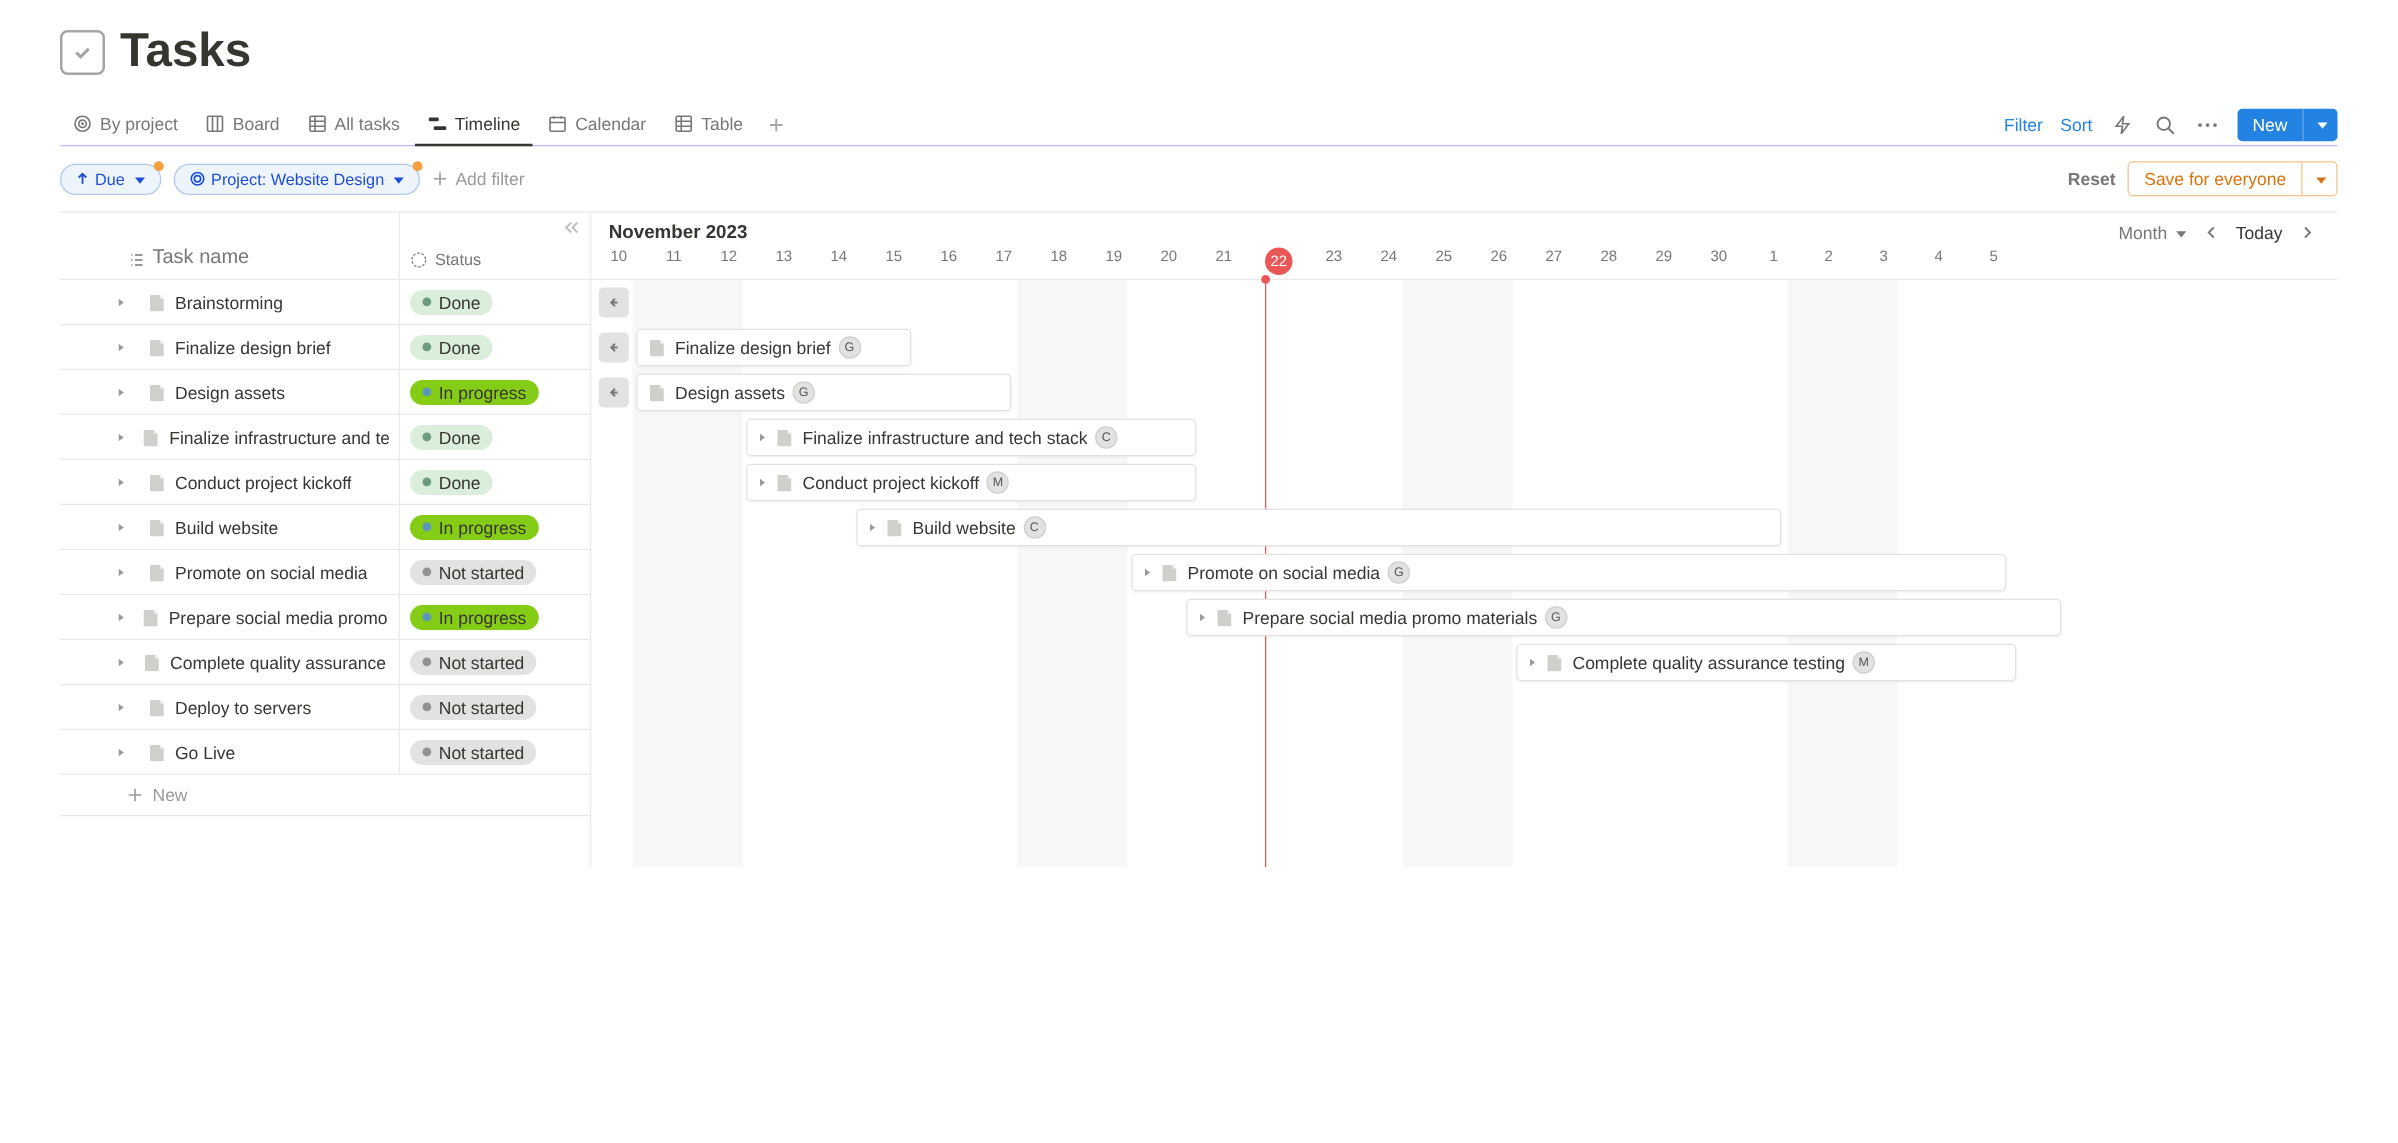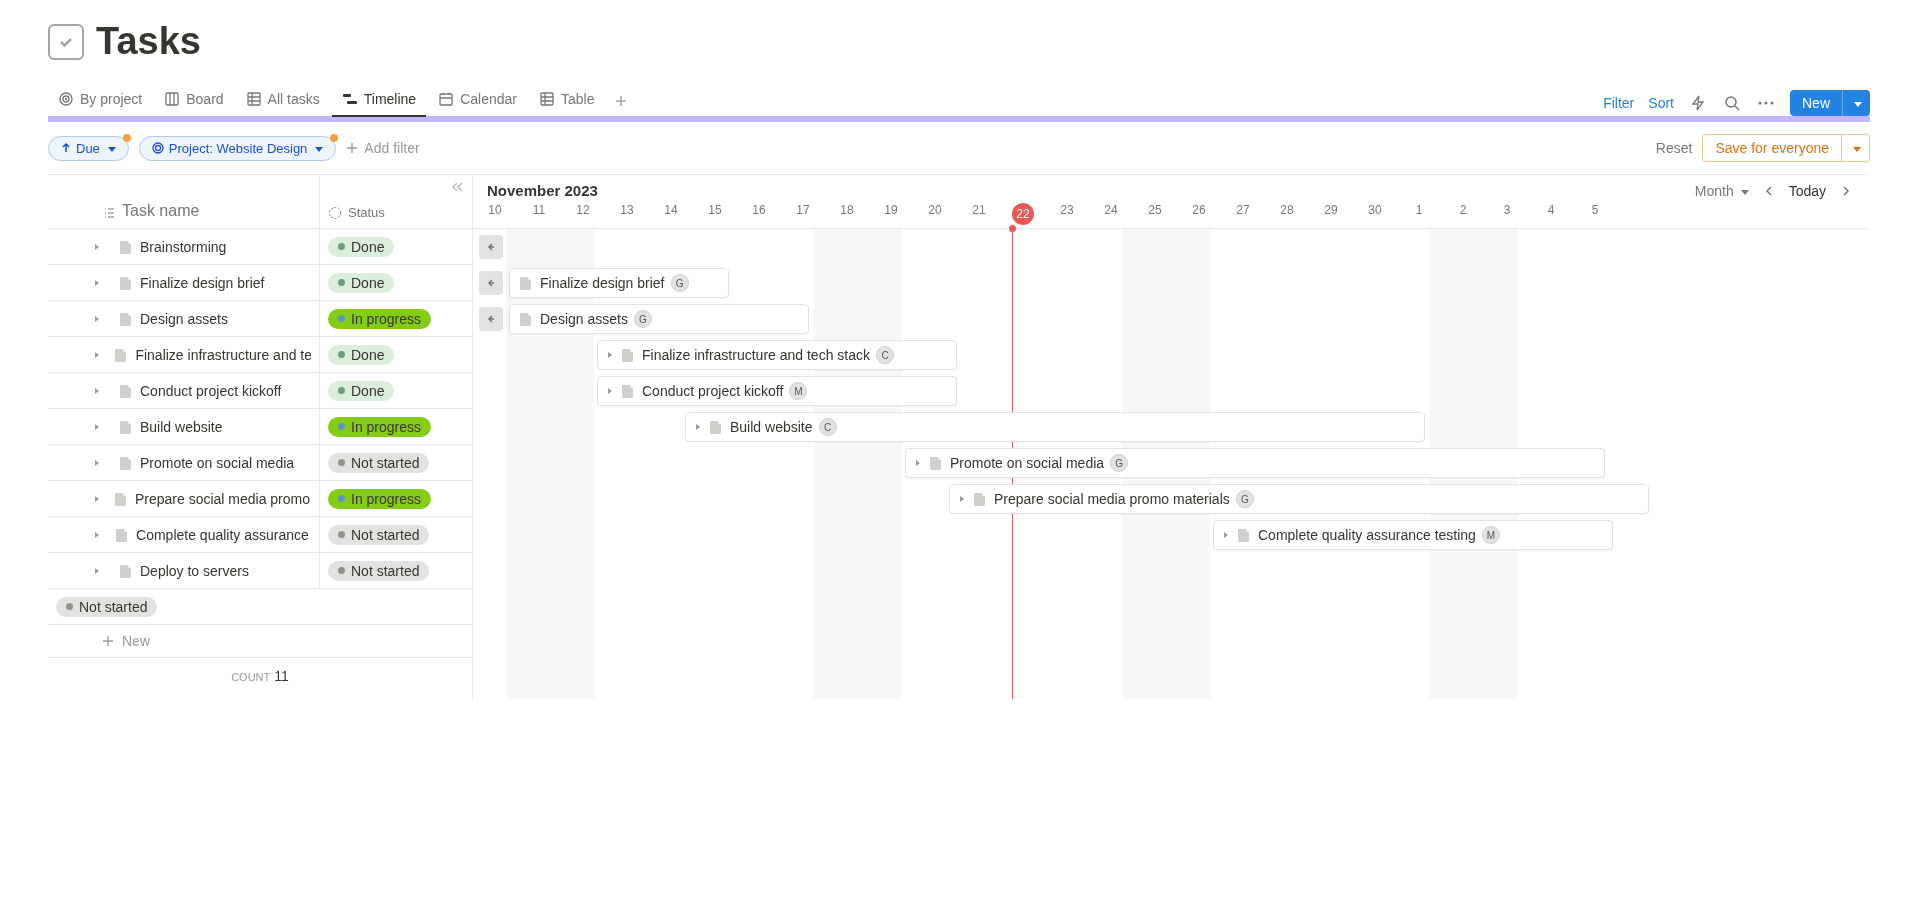--- a/index.html
+++ b/index.html
@@ -1,37 +1,37 @@
 <!DOCTYPE html>
 <html><head>
 <meta charset="utf-8">
 <style>
 *{box-sizing:border-box;margin:0;padding:0;}
 body{font-family:-apple-system,BlinkMacSystemFont,"Segoe UI",Helvetica,Arial,sans-serif;color:#37352f;background:#fff;font-size:14px;}
 .page{padding:0 48px;}
 .header{display:flex;align-items:center;gap:12px;padding:20px 0 8px;}
 .header-icon{width:36px;height:36px;border:2px solid #a7a5a1;border-radius:6px;display:flex;align-items:center;justify-content:center;color:#a7a5a1;}
 .header-title{font-size:38px;font-weight:700;}
-.tabs-row{display:flex;align-items:flex-end;border-bottom:6px solid #c4b5fd;margin-top:12px;}
+.tabs-row{display:flex;align-items:center;border-bottom:1px solid #c4b5fd;margin-top:12px;}
 .tabs{display:flex;gap:2px;}
 .tab{display:flex;align-items:center;gap:6px;padding:8px 10px;color:#787774;cursor:pointer;border-bottom:2px solid transparent;margin-bottom:-1px;}
 .tab.active{color:#37352f;border-bottom:2px solid #37352f;font-weight:500;}
 .tab-icon{width:16px;height:16px;display:flex;align-items:center;justify-content:center;}
 .tab-add{padding:8px 10px;color:#a7a5a1;cursor:pointer;}
 .toolbar-right{margin-left:auto;display:flex;align-items:center;gap:14px;}
 .link-btn{color:#2383e2;cursor:pointer;font-size:14px;}
 .icon-btn{color:#787774;cursor:pointer;width:20px;height:20px;display:flex;align-items:center;justify-content:center;}
 .new-btn{background:#2383e2;color:#fff;border-radius:4px;display:flex;align-items:center;overflow:hidden;cursor:pointer;}
 .new-btn-text{padding:5px 12px;font-weight:500;}
 .new-btn-caret{padding:5px 8px;border-left:1px solid rgba(255,255,255,0.3);}
 .filters-row{display:flex;align-items:center;gap:10px;padding:12px 0;}
 .chip{border:1px solid #b0c9e8;background:#eef4fb;color:#1d4ed8;border-radius:16px;padding:4px 12px;display:flex;align-items:center;gap:5px;cursor:pointer;position:relative;font-size:13px;}
 .chip-dot{position:absolute;top:-3px;right:-3px;width:8px;height:8px;background:#f5a142;border-radius:50%;}
 .add-filter{color:#9b9a97;display:flex;align-items:center;gap:6px;cursor:pointer;font-size:14px;}
-.reset{margin-left:auto;color:#787774;cursor:pointer;}
+.reset{margin-left:auto;color:#787774;cursor:pointer;font-weight:bold;}
 .save-group{display:flex;border:1px solid #f0c48a;border-radius:4px;overflow:hidden;}
 .save-btn{padding:5px 12px;color:#d9730d;cursor:pointer;font-size:14px;}
 .save-caret{padding:5px 8px;border-left:1px solid #f0c48a;color:#d9730d;cursor:pointer;}
 .timeline-container{display:flex;border-top:1px solid #e9e9e7;}
 .left-panel{width:425px;border-right:1px solid #e9e9e7;flex-shrink:0;}
 .left-header{display:flex;height:54px;border-bottom:1px solid #e9e9e7;position:relative;}
 .collapse-btn{position:absolute;right:8px;top:6px;color:#c0bfbc;cursor:pointer;}
 .col-taskname{flex:1;display:flex;align-items:flex-end;padding:0 8px 8px 54px;gap:6px;color:#787774;font-size:16px;border-right:1px solid #e9e9e7;}
 .col-status{width:152px;display:flex;align-items:flex-end;padding:0 8px 8px;gap:6px;color:#787774;font-size:13px;}
 .task-row{display:flex;height:36px;border-bottom:1px solid #e9e9e7;align-items:center;}
@@ -394,33 +394,42 @@
                 <path d="M3 2h7l3 3v9a1 1 0 01-1 1H3a1 1 0 01-1-1V3a1 1 0 011-1z" fill="#d0cfcc"></path>
                 <path d="M10 2v3h3" fill="#fff" opacity="0.6"></path>
               </svg>
               <span class="task-name-text">Deploy to servers</span>
             </div>
             <div class="status-cell">
               <span class="status-pill status-notstarted"><span class="status-dot"></span>Not started</span>
             </div>
           </div>
           <div class="task-row">
+            <div class="task-name-cell">
+              <span class="task-expand">
+                <svg width="10" height="10" viewBox="0 0 10 10" fill="currentColor">
+                  <path d="M3 2l4 3-4 3z"></path>
+                </svg>
+              </span>
+              <svg class="page-icon" width="16" height="16" viewBox="0 0 16 16" fill="currentColor">
+                <path d="M3 2h7l3 3v9a1 1 0 01-1 1H3a1 1 0 01-1-1V3a1 1 0 011-1z" fill="#d0cfcc"></path>
+                <path d="M10 2v3h3" fill="#fff" opacity="0.6"></path>
+              </svg>
+              <span class="task-name-text">Go Live</span>
+            </div>
             <div class="status-cell">
               <span class="status-pill status-notstarted"><span class="status-dot"></span>Not started</span>
             </div>
           </div>
         </div>
       <div class="new-row">
         <svg width="12" height="12" viewBox="0 0 12 12">
             <path d="M6 1v10M1 6h10" stroke="currentColor" stroke-width="1.3"></path>
           </svg>
         <span>New</span>
-      </div>
-      <div class="count-row">
-        <span style="font-size:11px;color:#9b9a97;">COUNT</span>&nbsp;<span>11</span>
       </div>
     </div>
 
     <div class="right-panel">
       <div class="right-header">
         <div class="right-header-top">
           <span class="month-label">November 2023</span>
           <div class="right-controls">
             <span style="cursor:pointer;"><span>Month</span> <span class="caret-down"></span></span>
             <span class="icon-btn">

